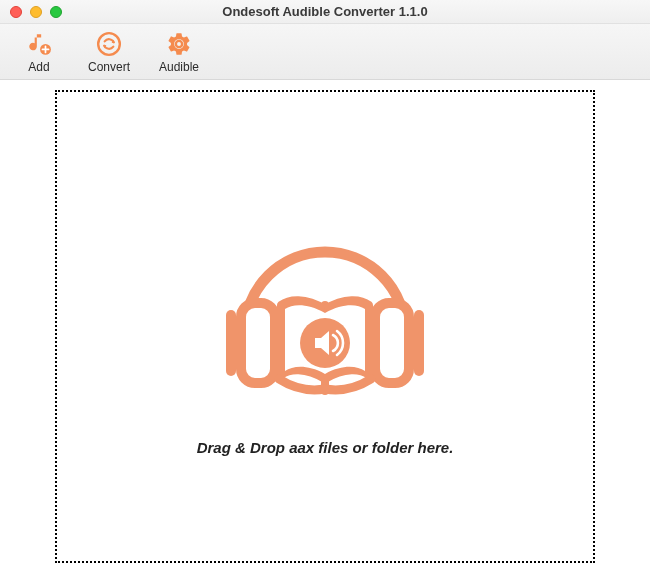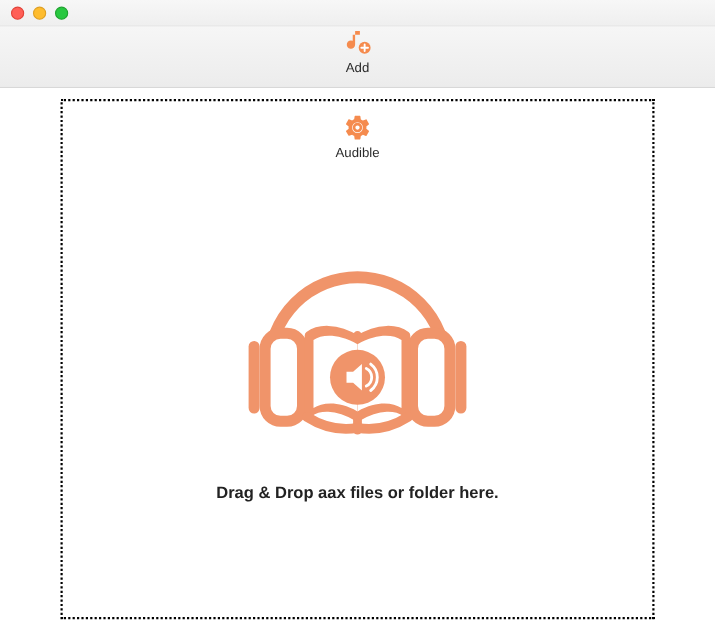--- a/index.html
+++ b/index.html
@@ -36,22 +36,21 @@
       color: #3a3a3a;
       pointer-events: none;
     }
     .toolbar {
       height: 56px;
       background: linear-gradient(#f6f6f6, #ececec);
       border-bottom: 1px solid #d8d8d8;
       display: flex;
       align-items: center;
       padding: 0 12px;
-      gap: 34px;
-      flex-direction: column;
+      gap: 16px;
     }
     .tool-btn {
       display: flex;
       flex-direction: column;
       align-items: center;
       justify-content: center;
       min-width: 54px;
       cursor: pointer;
       user-select: none;
     }
@@ -80,48 +79,62 @@
     }
     .drop-illustration {
       width: 240px;
       margin-top: 10px;
     }
     .drop-text {
       font-size: 15px;
       font-weight: 700;
       color: #222;
       margin-top: 28px;
+      font-style: italic;
     }
   </style>
 </head>
 <body>
 
 <div class="titlebar">
   <div class="traffic-lights">
     <div class="tl red"></div>
     <div class="tl yellow"></div>
     <div class="tl green"></div>
   </div>
+  <div class="win-title">Ondesoft Audible Converter 1.1.0</div>
 </div>
 
 <div class="toolbar">
 
   <div class="tool-btn">
     <span class="tool-icon">
       <svg viewBox="0 0 24 24" width="26" height="26">
         <g stroke="#f58b4e" fill="#f58b4e" stroke-width="0">
           <path d="M10 3 v11.3 a3.5 3.5 0 1 1 -2 -3.1 V6 h6 V3 z"></path>
         </g>
         <circle cx="18" cy="17" r="5" fill="#f58b4e"></circle>
         <path d="M18 14.2 v5.6 M15.2 17 h5.6" stroke="#fff" stroke-width="1.6" stroke-linecap="round"></path>
       </svg>
     </span>
     <span class="tool-label">Add</span>
   </div>
 
+  <div class="tool-btn">
+    <span class="tool-icon">
+      <svg viewBox="0 0 24 24" width="26" height="26">
+        <circle cx="12" cy="12" r="10" fill="none" stroke="#f58b4e" stroke-width="2.2"></circle>
+        <path d="M8 9.5 a5 5 0 0 1 8.5 1" fill="none" stroke="#f58b4e" stroke-width="2" stroke-linecap="round"></path>
+        <path d="M16 8 l1.2 2.8 -2.8 0.2 z" fill="#f58b4e"></path>
+        <path d="M16 14.5 a5 5 0 0 1 -8.5 -1" fill="none" stroke="#f58b4e" stroke-width="2" stroke-linecap="round"></path>
+        <path d="M8 16 l-1.2 -2.8 2.8 -0.2 z" fill="#f58b4e"></path>
+      </svg>
+    </span>
+    <span class="tool-label">Convert</span>
+  </div>
 
   <div class="tool-btn">
     <span class="tool-icon">
       <svg viewBox="0 0 24 24" width="26" height="26">
         <path fill="#f58b4e" d="M12,8a4,4 0 1,0 0,8a4,4 0 1,0 0,-8M12,10.2a1.8,1.8 0 1,1 0,3.6a1.8,1.8 0 1,1 0,-3.6z"></path>
         <path fill="#f58b4e" d="M19.4,13c0-0.3,0.1-0.7,0.1-1s0-0.7-0.1-1l2.1-1.6c0.2-0.1,0.2-0.4,0.1-0.6l-2-3.5c-0.1-0.2-0.4-0.3-0.6-0.2l-2.5,1c-0.5-0.4-1.1-0.7-1.7-1l-0.4-2.6C14.4,2.2,14.2,2,14,2h-4c-0.2,0-0.4,0.2-0.4,0.4L9.2,5c-0.6,0.2-1.2,0.6-1.7,1l-2.5-1C4.8,4.9,4.5,5,4.4,5.2l-2,3.5C2.3,8.9,2.3,9.2,2.5,9.4L4.6,11c0,0.3-0.1,0.7-0.1,1s0,0.7,0.1,1l-2.1,1.6c-0.2,0.1-0.2,0.4-0.1,0.6l2,3.5c0.1,0.2,0.4,0.3,0.6,0.2l2.5-1c0.5,0.4,1.1,0.7,1.7,1l0.4,2.6C9.6,21.8,9.8,22,10,22h4c0.2,0,0.4-0.2,0.4-0.4l0.4-2.6c0.6-0.2,1.2-0.6,1.7-1l2.5,1c0.2,0.1,0.5,0,0.6-0.2l2-3.5c0.1-0.2,0.1-0.5-0.1-0.6L19.4,13z M12,16.5A4.5,4.5 0 1,1 16.5,12 4.5,4.5 0 0,1 12,16.5z"></path>
       </svg>
     </span>
     <span class="tool-label">Audible</span>
   </div>

